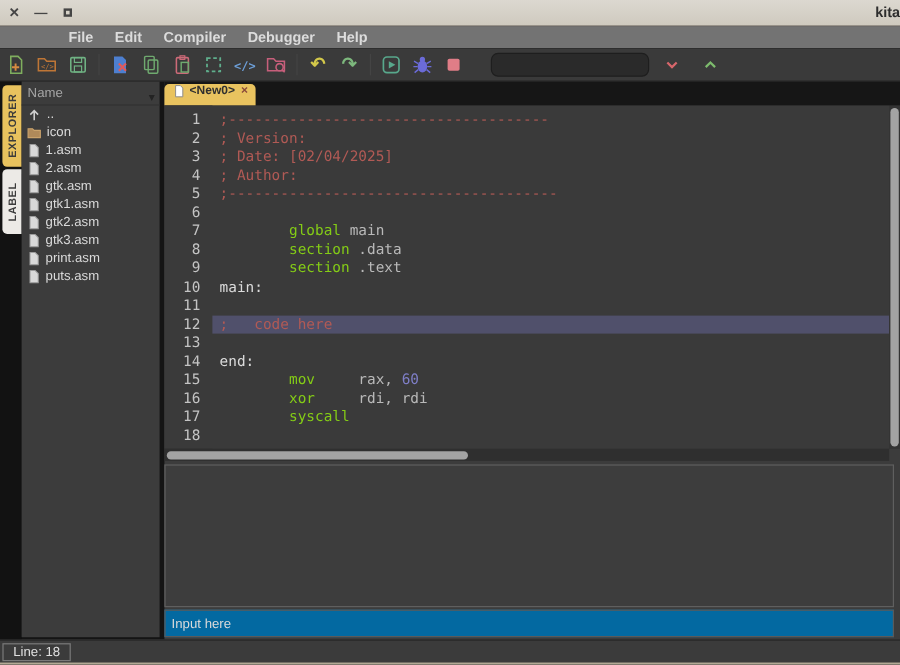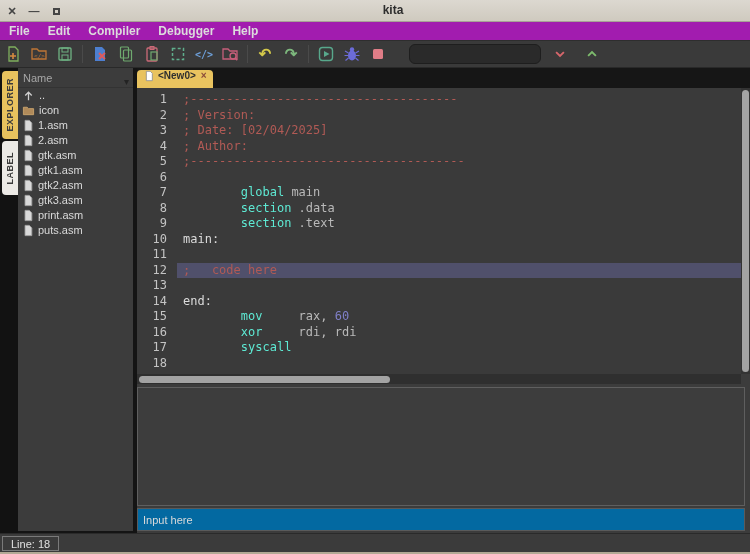--- a/index.html
+++ b/index.html
@@ -9,25 +9,25 @@
     font-family:"Liberation Sans", sans-serif; background:#3c3c3c;
     border-bottom:2px solid #b3a995;
   }
   
   .titlebar { position:absolute; left:0; top:0; width:750px; height:22px;
     background:linear-gradient(#dcd8d0,#cfcabf); border-bottom:1px solid #a8a196; }
   .winctl { position:absolute; top:3px; width:16px; height:16px; text-align:center;
     color:#454545; font-size:11px; font-weight:bold; line-height:16px; cursor:default; }
   .ctl-close{ left:4px; } .ctl-min{ left:26px; } .ctl-max{ left:48px; }
   .maxbox{ display:inline-block; width:7px; height:7px; border:2px solid #454545; margin-top:4px; }
-  .title { position:absolute; left:0; right:0; top:3px; text-align:center;
+  .title { position:absolute; left:0; right:0; top:3px; text-align:right;
     font-size:12px; font-weight:bold; color:#2d2d2d;margin-left:36px; }
   
   .menubar { position:absolute; left:0; top:22px; width:750px; height:19px;
-    background:#a21caf; border-bottom:1px solid #2e2e2e; display:flex; align-items:center; }
+    background:#737373; border-bottom:1px solid #2e2e2e; display:flex; align-items:center;padding-left:48px; }
   .menu-item { padding:0 9px; font-size:12px; font-weight:bold; color:#dcdcdc; line-height:18px; }
   
   .toolbar { position:absolute; left:0; top:41px; width:750px; height:27px;
     background:#3a3a3a; border-bottom:1px solid #292929; display:flex; align-items:center; }
   .tb-btn { width:24px; height:22px; margin:0 1px; display:flex; align-items:center;
     justify-content:center; }
   .tb-btn svg { display:block; }
   .tb-sep { width:1px; height:18px; background:#2c2c2c; border-right:1px solid #4a4a4a; margin:0 4px; }
   .tb-glyph { font-size:15px; font-weight:bold; line-height:18px; }
   .searchbox { margin-left:18px; width:132px; height:20px; background:#2a2a2a;
@@ -63,21 +63,21 @@
   .editor { position:absolute; left:0; top:20px; width:604px; height:286px; background:#3a3a3a;
     overflow:hidden; padding-top:4px; }
   .gutterbg { position:absolute; left:0; top:20px; width:40px; height:286px; background:#2b2b2b; }
   .ed-line { position:relative; height:15.5px; display:flex;
     font-family:"DejaVu Sans Mono", monospace; font-size:12px; line-height:15.5px; }
   .ed-line .ln { width:40px; flex:none; text-align:right; padding-right:10px;
     color:#c4c4c4; position:relative; z-index:2; }
   .ed-line .code { white-space:pre; padding-left:6px; position:relative; z-index:2; }
   .ed-line.hl::after { content:""; position:absolute; left:40px; right:0; top:0; bottom:0;
     background:#50506b; z-index:1; }
-  .c-comment{color:#b15a55} .c-kw{color:#5eead4} .c-plain{color:#b9b9b9}
+  .c-comment{color:#b15a55} .c-kw{color:#84cc16} .c-plain{color:#b9b9b9}
   .c-label{color:#dcdcdc} .c-num{color:#7f7fc8}
   
   .vscroll { position:absolute; left:604px; top:20px; width:9px; height:286px; background:#333; }
   .vthumb { position:absolute; left:1px; top:2px; width:7px; height:282px; background:#a3a3a3; border-radius:4px; }
   .hscroll { position:absolute; left:0; top:306px; width:604px; height:10px; background:#2f2f2f; }
   .hthumb { position:absolute; left:2px; top:1.5px; width:251px; height:7px; background:#a3a3a3; border-radius:4px; }
   
   .outpanel { position:absolute; left:0; top:319px; width:608px; height:119px;
     background:#3d3d3d; border:1px solid #5f5f5f; }
   .inputline { position:absolute; left:0; top:440px; width:608px; height:23px;

